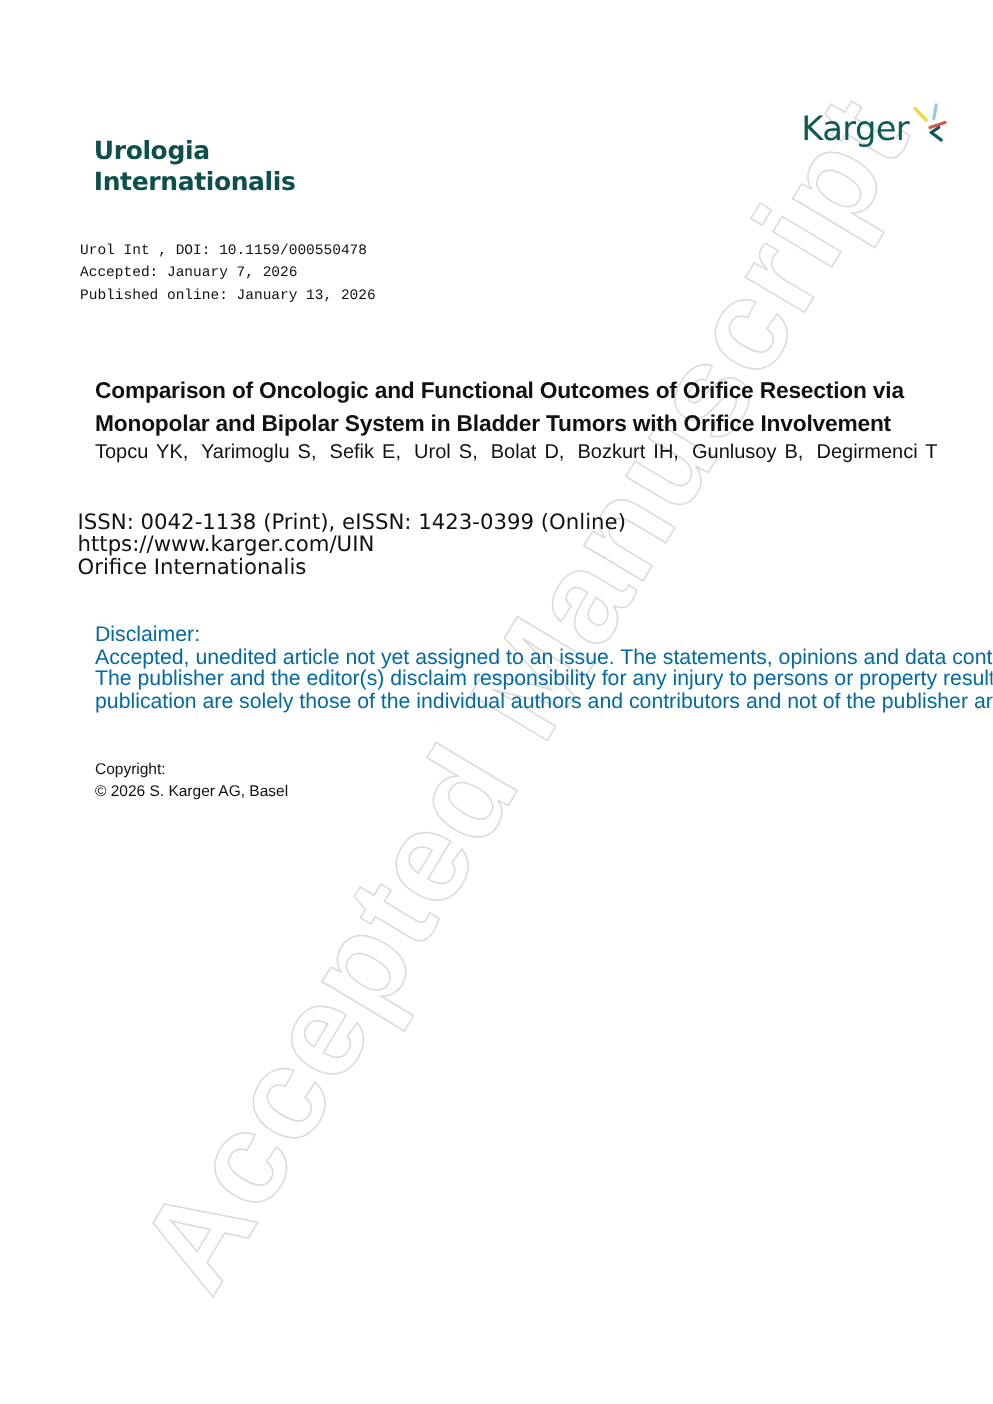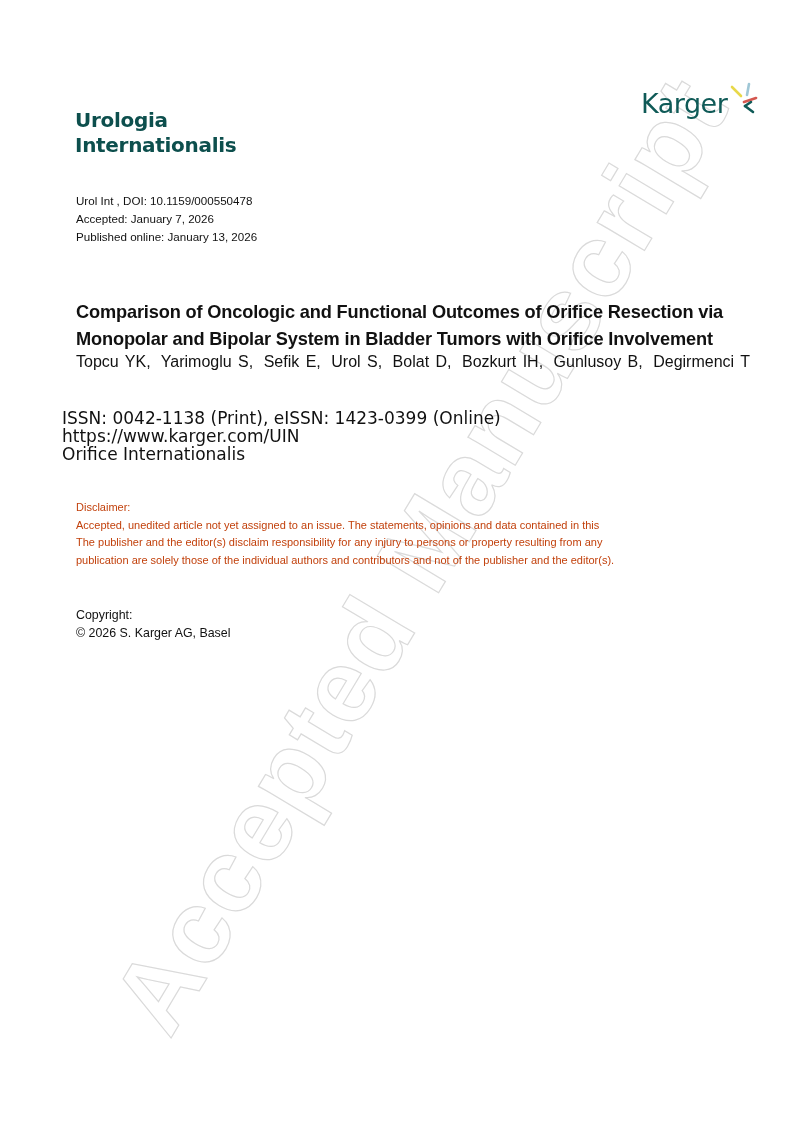--- a/index.html
+++ b/index.html
@@ -77,24 +77,24 @@
       color: #0d4f4d;
       font-size: 20px;
       line-height: 25px;
       letter-spacing: -0.3px;
     }
     .journal-logo div { white-space: nowrap; }
 
     
     .meta {
       position: absolute;
-      left: 76px;
+      left: 64px;
       top: 192px;
       z-index: 2;
-      font-family: Liberation Sans, sans-serif;
+      font-family: Liberation Mono, monospace;
       font-size: 11.6px;
       line-height: 18px;
       color: #111;
     }
     .meta div { white-space: nowrap; }
 
     
     .title {
       position: absolute;
       left: 76px;
@@ -137,23 +137,23 @@
     .journal-info div { white-space: nowrap; }
 
     
     .disclaimer {
       position: absolute;
       left: 76px;
       top: 499px;
       width: 690px;
       z-index: 2;
       font-family: "Liberation Sans", sans-serif;
-      font-size: 11px;
+      font-size: 17px;
       line-height: 17.6px;
-      color: #c2410c;
+      color: #0369a1;
     }
     .disclaimer .line { white-space: nowrap; }
 
     .copyright {
       position: absolute;
       left: 76px;
       top: 606px;
       z-index: 2;
       font-family: "Liberation Sans", sans-serif;
       font-size: 12.4px;

